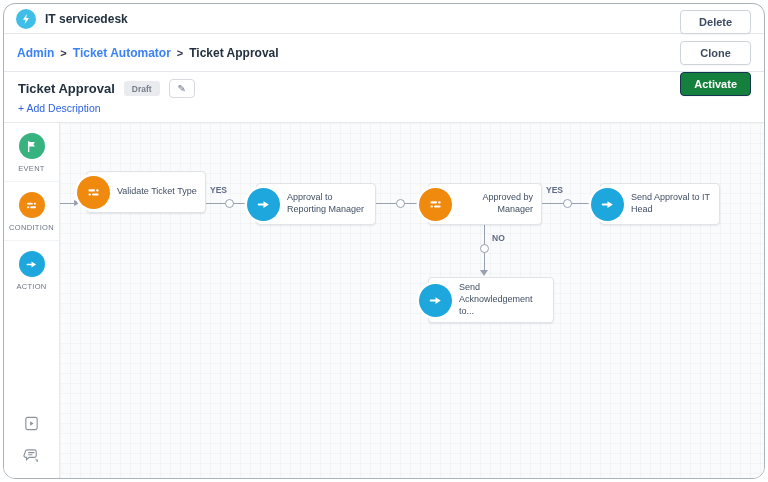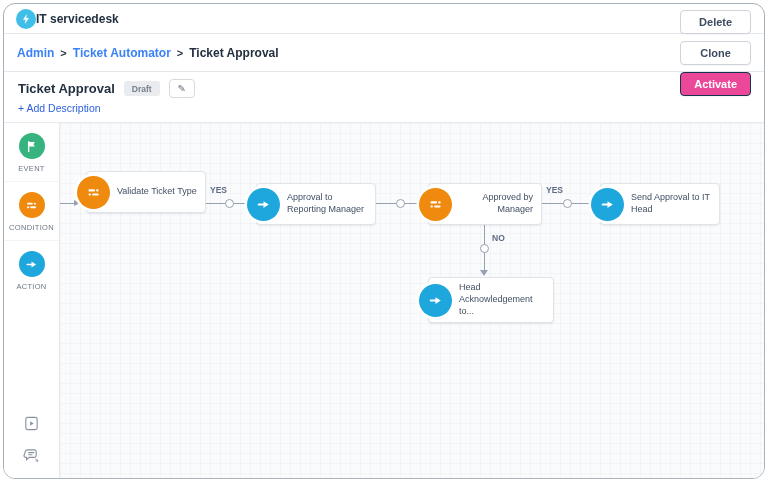--- a/index.html
+++ b/index.html
@@ -5,39 +5,39 @@
   * { margin:0; padding:0; box-sizing:border-box; }
   html,body { width:768px; height:482px; background:#ffffff;
     font-family:"Liberation Sans","DejaVu Sans",sans-serif; }
   body { position:relative; overflow:hidden; }
 
   .window { position:absolute; left:3px; top:3px; width:762px; height:476px;
     border:1.5px solid #a9b1bb; border-radius:12px; background:#fff; overflow:hidden;
     display:flex; flex-direction:column; }
 
   
-  .topbar { height:30px; display:flex; align-items:center; 
+  .topbar { height:30px; display:flex; align-items:center; gap:9px;
     padding:0 12px; border-bottom:1px solid #e3e6ea; flex:0 0 auto; }
   .logo { width:20px; height:20px; border-radius:50%; background:#3fbfe8;
     display:flex; align-items:center; justify-content:center; flex:0 0 auto; }
   .logo svg { width:12px; height:12px; }
   .app-title { font-size:12px; font-weight:bold; color:#22303f; }
 
   
   .navbar { height:38px; display:flex; align-items:center; justify-content:space-between;
     padding:0 13px; border-bottom:1px solid #e3e6ea; flex:0 0 auto; }
   .breadcrumb { display:flex; align-items:center; gap:6px; font-size:12px; }
   .crumb-link { color:#3b82f6; font-weight:600; text-decoration:none; cursor:pointer; }
   .crumb-sep { color:#2a3547; font-weight:bold; font-size:11px; }
   .crumb-current { color:#22303f; font-weight:bold; }
   .btns { display:flex; gap:7px;flex-direction:column; }
   .btn { font-family:inherit; font-size:11px; font-weight:600; color:#3d4b60;
     background:#fff; border:1px solid #cfd4db; border-radius:4px; padding:5px 13px;
     cursor:pointer; box-shadow:0 1px 1px rgba(9,30,66,0.04); }
-  .btn.primary { background:#ec4899; border-color:#16344d; color:#fff;text-align:right; }
+  .btn.primary { background:#15803d; border-color:#16344d; color:#fff;text-align:right; }
 
   
   .titlebar { padding:7px 14px 6px; flex:0 0 auto; }
   .title-row { display:flex; align-items:center; gap:9px; }
   .wf-title { font-size:13px; font-weight:bold; color:#22303f; }
   .badge { font-size:8.5px; color:#767f8d; background:#e9ebee; border-radius:3px;
     padding:2.5px 8px; font-weight:600; }
   .edit-btn { width:26px; height:19px; border:1px solid #d6dadf; border-radius:4px;
     background:#fff; color:#6b7685; font-size:10px; line-height:1; cursor:pointer;
     display:flex; align-items:center; justify-content:center; }
@@ -251,18 +251,18 @@
       <div class="conn-circle" style="left:420px; top:121px;"></div>
       <div class="arr-d" style="left:420px; top:147px;"></div>
 
       <div class="node" style="left:368px; top:154px; width:126px; height:46px;">
         <span class="node-icon ic-blue">
           <svg viewBox="0 0 16 16">
               <line x1="2.8" y1="8" x2="9" y2="8" stroke="#fff" stroke-width="2" stroke-linecap="round"></line>
               <path d="M8 4.4 L13.6 8 L8 11.6 Z" fill="#fff"></path>
             </svg>
         </span>
-        <span class="node-label">Head Acknowledgement to...</span>
+        <span class="node-label">Send Acknowledgement to...</span>
       </div>
 
     </main>
   </div>
 </div>
 
 </body></html>

